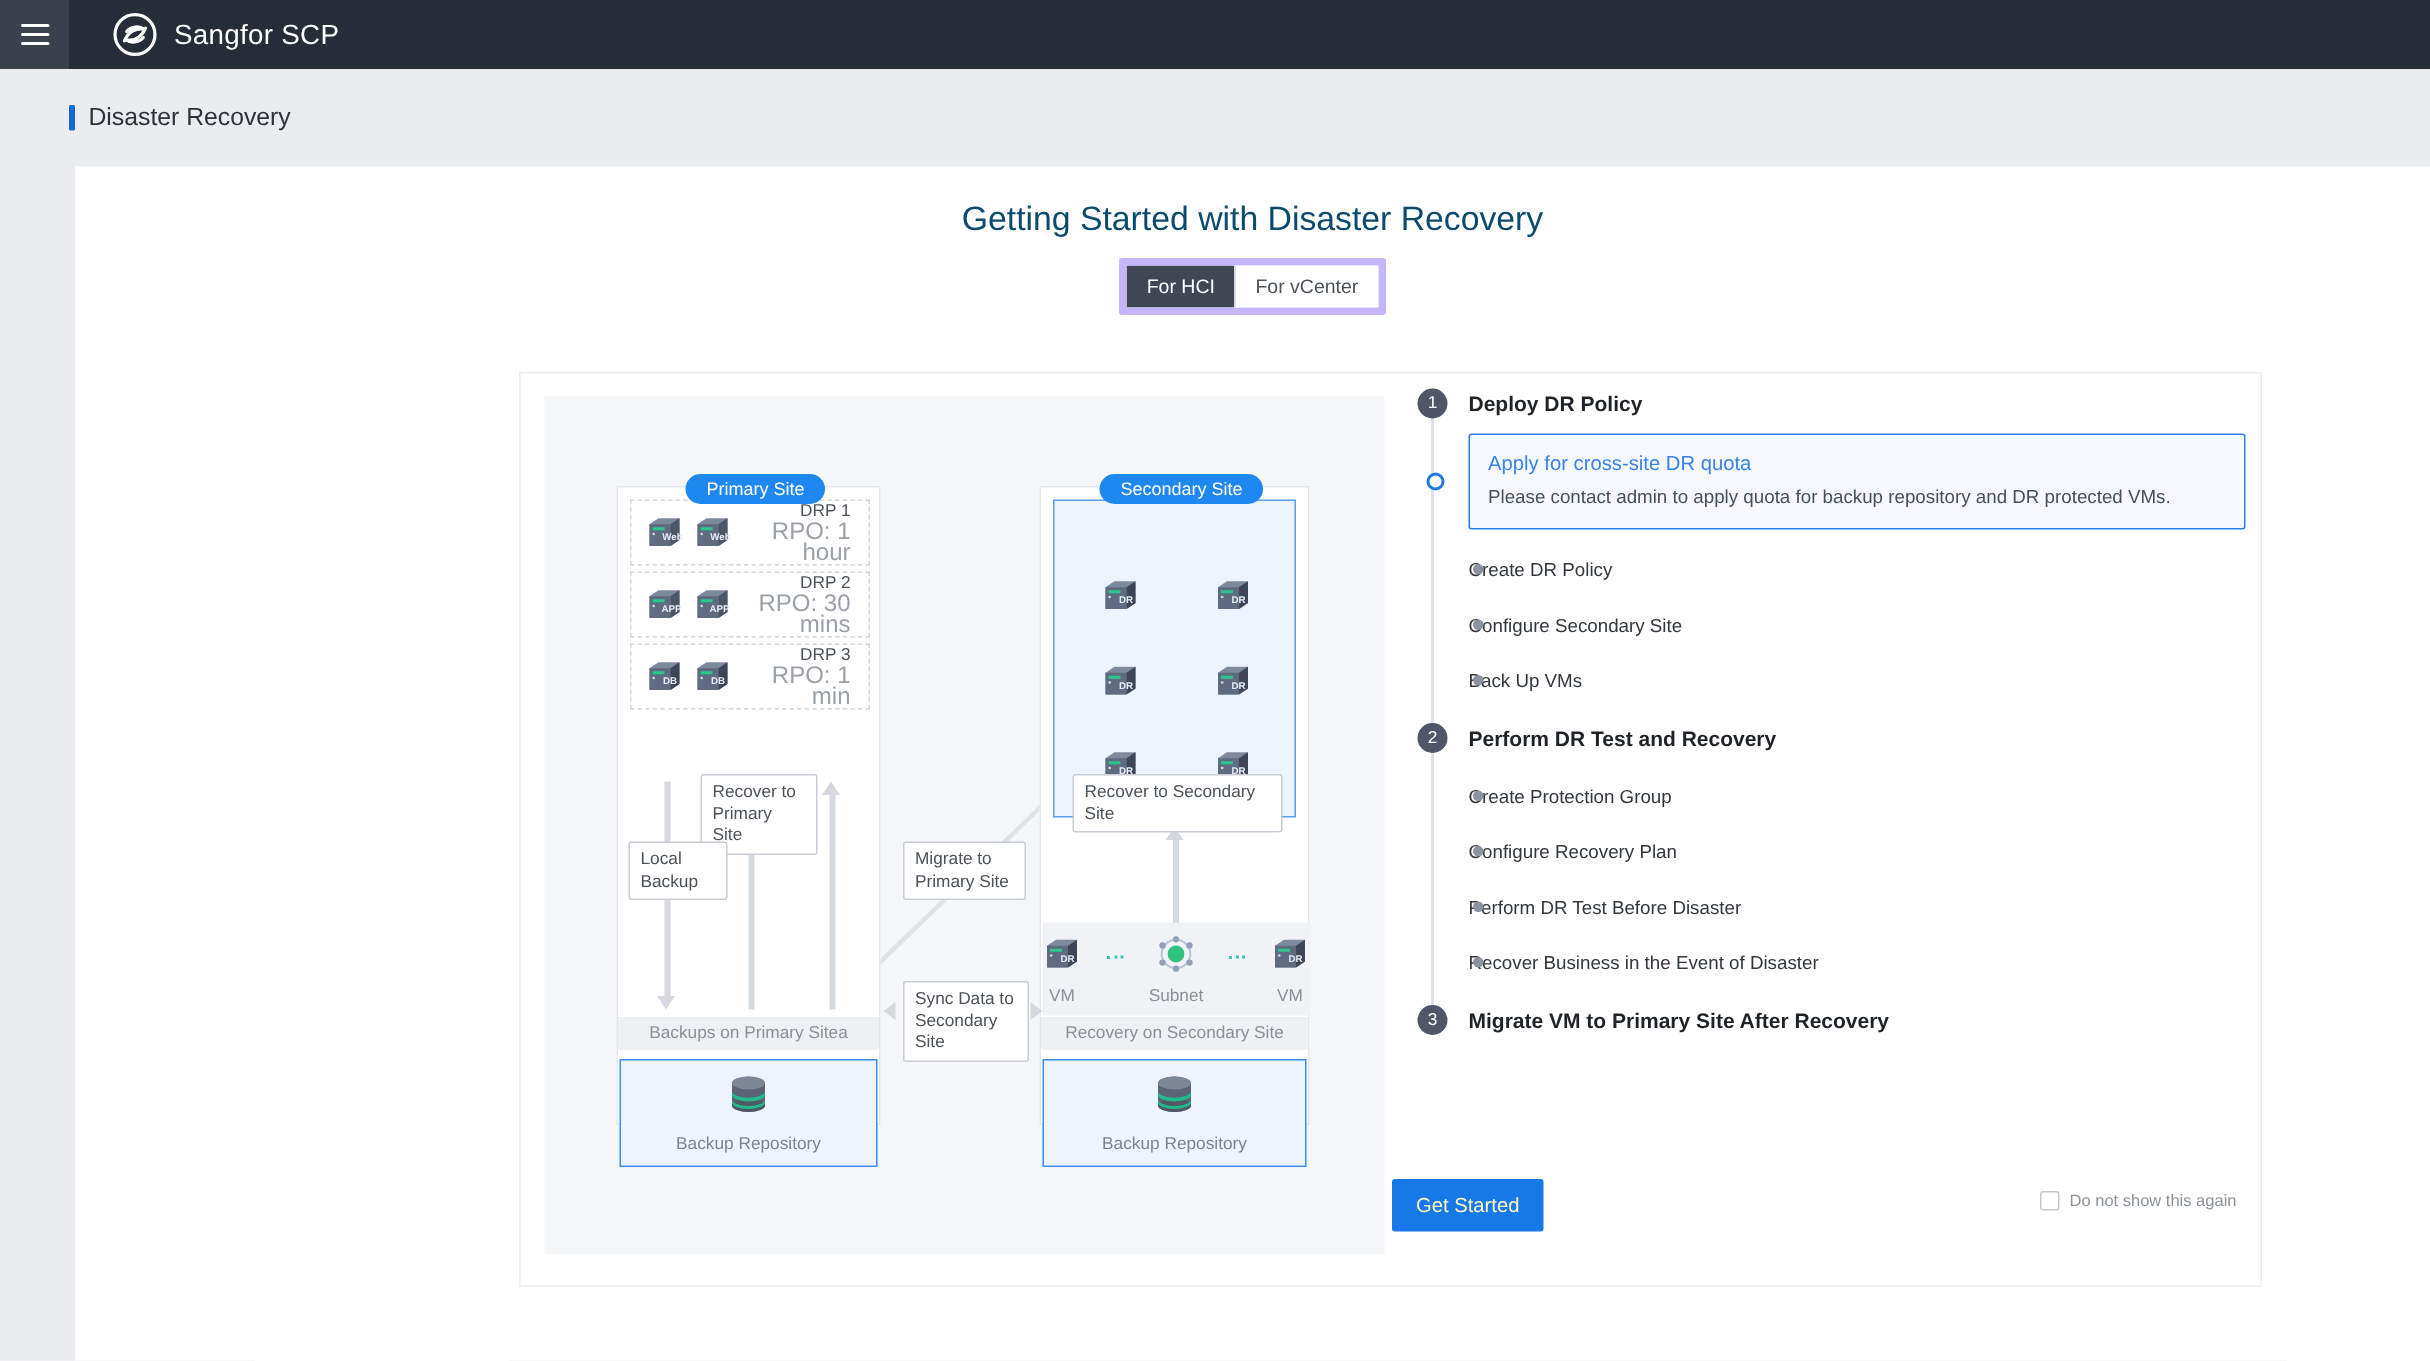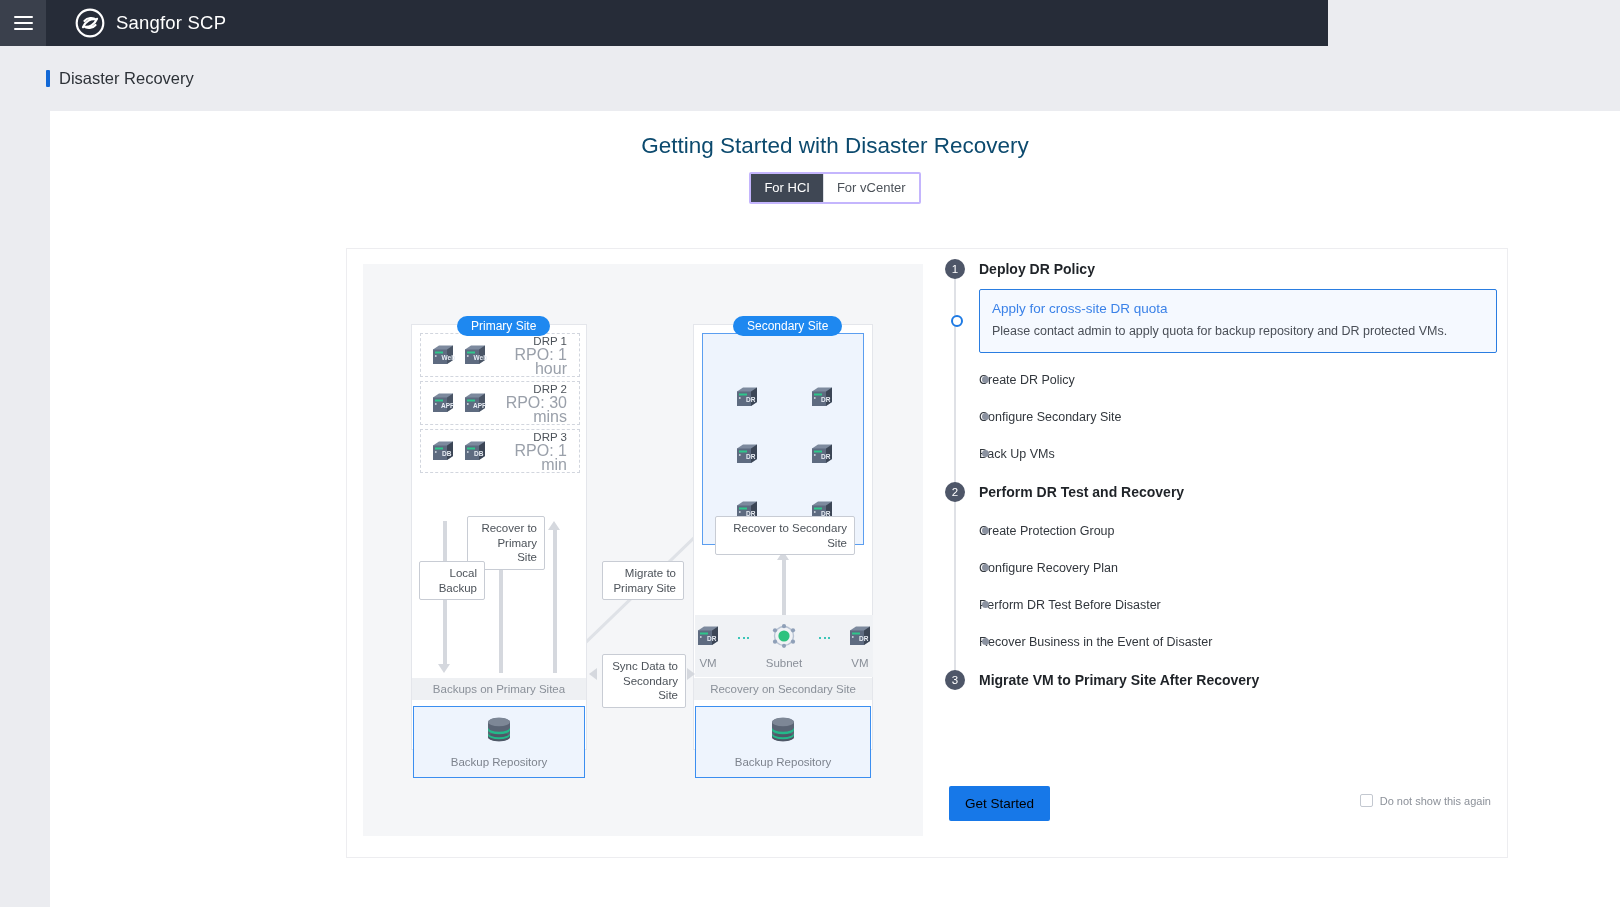--- a/index.html
+++ b/index.html
@@ -4,21 +4,21 @@
 <style>
   * { box-sizing: border-box; margin: 0; padding: 0; }
   html, body {
     width: 1620px; height: 907px;
     background: #ebecf0;
     font-family: "Liberation Sans", sans-serif;
     overflow: hidden;
   }
 
   
-  .topbar { position: absolute; top: 0; left: 0; width: 1328px; height: 46px;
+  .topbar { position: absolute; top: 0; left: 0; width: 1620px; height: 46px;
             background: #262c38; display: flex; align-items: center; }
   .hamburger-btn { width: 46px; height: 46px; background: #3a404c;
                    display: flex; flex-direction: column; align-items: center;
                    justify-content: center; gap: 4px; cursor: pointer; }
   .hamburger-btn span { display: block; width: 19px; height: 2px; background: #fff; border-radius: 1px; }
   .brand { display: flex; align-items: center; gap: 11px; margin-left: 29px; }
   .brand-logo { width: 30px; height: 30px; }
   .brand-title { color: #ffffff; font-size: 18.5px; letter-spacing: .2px; }
 
   
@@ -29,21 +29,21 @@
   .page-title { font-size: 16.5px; color: #2d3238; }
 
   
   .content-card { position: absolute; top: 111px; left: 50px;
                   width: 1570px; height: 796px; background: #ffffff; }
 
   .hero { padding-top: 22px; text-align: center; }
   .hero-title { font-size: 22.5px; color: #0c4a6e; font-weight: 400; }
   .hero-sub { margin-top: 10px; font-size: 13px; color: #9296a0; }
 
-  .seg { margin-top: 13px; display: inline-flex; border: 2px solid #c4b5fd;
+  .seg { margin-top: 13px; display: inline-flex; border: 5px solid #c4b5fd;
          border-radius: 2px; overflow: hidden; }
   .seg-btn { font-size: 13px; padding: 5px 13px 6px; cursor: pointer;
              background: #fff; color: #4c5259; line-height: 17px; }
   .seg-btn.active { background: #3f4754; color: #ffffff; }
   .seg-btn + .seg-btn { border-left: 1px solid #dcdfe6; }
 
   
   .panel { position: absolute; left: 296px; top: 137px; width: 1162px; height: 610px;
            border: 1px solid #ededf0; background: #fff; }
 
@@ -80,21 +80,21 @@
   
   .arrow-up, .arrow-down { position: absolute; width: 13px; }
   .arrow-line { position: absolute; left: 5px; width: 4px; background: #d5d8de; }
   .arrow-head { position: absolute; left: 0; width: 0; height: 0;
                 border-left: 6.5px solid transparent; border-right: 6.5px solid transparent; }
   .arrow-head.up { border-bottom: 9px solid #d5d8de; top: 0; }
   .arrow-head.down { border-top: 9px solid #d5d8de; bottom: 0; }
 
   .flow-label { position: absolute; background: #ffffff; border: 1px solid #c8ccd4;
                 border-radius: 2px; font-size: 11.5px; color: #4c5259; line-height: 14.5px;
-                text-align: right; padding: 4px 7px; z-index: 5; }
+                text-align: left; padding: 4px 7px; z-index: 5; }
 
   .band { position: absolute; background: #eef0f3; font-size: 11.5px; color: #8a9099;
           text-align: center; line-height: 22px; height: 22px; }
 
   .repo-box { position: absolute; background: #eef4fd; border: 1px solid #3b8ef0;
               display: flex; flex-direction: column; align-items: center; justify-content: center; gap: 8px; }
   .repo-label { font-size: 11.5px; color: #7d838d; }
 
   .net-strip { position: absolute; background: #f0f2f5; display: flex;
                align-items: center; justify-content: center; gap: 17px; }
@@ -122,22 +122,22 @@
   .sub-label { font-size: 12.5px; color: #32373d; cursor: pointer; }
 
   .highlight { position: relative; margin: 6px 0 8px 0; background: #f5f9ff;
                border: 1px solid #2a7de1; border-radius: 2px; padding: 9px 12px 11px; cursor: pointer; }
   .ring { position: absolute; left: -29.5px; top: 50%; margin-top: -6px; width: 12px; height: 12px;
           border-radius: 50%; border: 2.5px solid #1e7ae4; background: #fff; z-index: 3; }
   .hl-title { font-size: 13.5px; color: #3b82e8; line-height: 19px; }
   .hl-desc { font-size: 12.5px; color: #4a4f57; line-height: 19px; margin-top: 4px; }
 
   
-  .get-started { position: absolute; left: 602px; top: 537px; width: 101px; height: 35px;
-                 background: #1778e8; color: #000000; border: none; border-radius: 2px;
+  .get-started { position: absolute; left: 581px; top: 537px; width: 101px; height: 35px;
+                 background: #1778e8; color: #fef9c3; border: none; border-radius: 2px;
                  font-size: 13.5px; cursor: pointer; font-family: "Liberation Sans", sans-serif; }
   .dns { position: absolute; right: 16px; top: 545px; display: flex;
          align-items: center; gap: 7px; cursor: pointer; }
   .cbox { width: 13px; height: 13px; border: 1px solid #c3c8d0; background: #fff; border-radius: 2px; }
   .dns-label { font-size: 11px; color: #8c9199; }
 </style>
 </head>
 <body>
 
 <div class="topbar">

